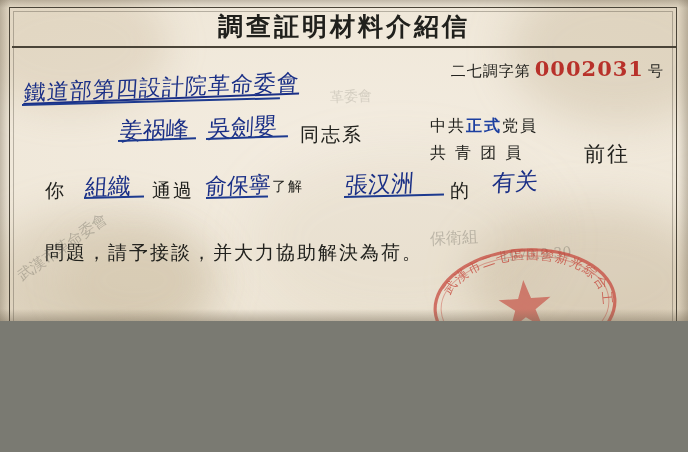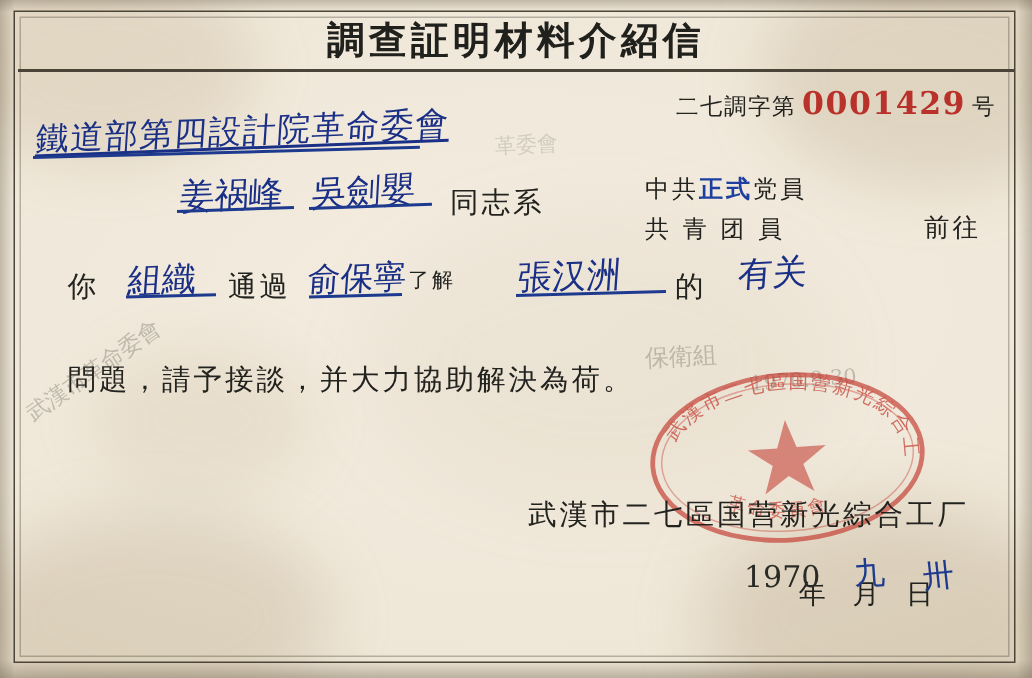--- a/index.html
+++ b/index.html
@@ -10,21 +10,21 @@
   body {
     width: 688px;
     height: 452px;
     overflow: hidden;
     font-family: "DejaVu Sans", sans-serif;
   }
 
   #doc {
     position: relative;
     width: 688px;
-    height: 452px;
+    height: 321px;
     background:
       radial-gradient(ellipse 120% 90% at 50% 45%, #f3ece0 0%, #efe7d8 55%, #e6dcc9 85%, #ded2bc 100%);
     overflow: hidden;
   }
 
   
   .stain {
     position: absolute;
     border-radius: 50%;
     pointer-events: none;
@@ -94,21 +94,21 @@
   .printed {
     position: absolute;
     font-family: "DejaVu Serif", serif;
     color: #22221e;
     letter-spacing: 2px;
     white-space: nowrap;
   }
 
   .p-zi       { left: 78px;  top: 122px; font-size: 19px; }
   .p-tongzhi  { left: 300px; top: 122px; font-size: 19px; }
-  .p-qianwang { left: 584px; top: 140px; font-size: 17px; margin-left: 32px; }
+  .p-qianwang { left: 584px; top: 140px; font-size: 21px; }
   .p-nz       { left: 45px;  top: 178px; font-size: 19px; }
   .p-tongguo  { left: 152px; top: 178px; font-size: 19px; }
   .p-liaojie  { left: 272px; top: 178px; font-size: 14px; }
   .p-de       { left: 450px; top: 178px; font-size: 19px; }
   .p-line4    { left: 45px;  top: 222px; font-size: 19px; margin-top: 18px; }
 
   .party1 { position: absolute; left: 430px; top: 116px; font-family: Liberation Sans, sans-serif; font-size: 16px; letter-spacing: 2px; color: #22221e; }
   .party2 { position: absolute; left: 430px; top: 143px; font-family: "DejaVu Serif", serif; font-size: 16px; letter-spacing: 2px; color: #22221e; }
   .party-zhengshi { color: #1c3fa0; font-weight: bold; }
 
@@ -225,21 +225,21 @@
   <div class="stain s5"></div>
   <div class="stain s6"></div>
 
   <div class="frame"></div>
 
   <div class="title">調查証明材料介紹信</div>
   <div class="title-rule"></div>
 
   <div class="serial-row">
     <span>二七調字第</span>
-    <span class="serial-num">0001429</span>
+    <span class="serial-num">0002031</span>
     <span>号</span>
   </div>
 
   <div class="ghost g4">革委會</div>
 
   <div class="hand h-recipient">鐵道部第四設計院革命委會</div>
 
   <div class="hand h-name1">姜祸峰</div>
   <div class="h-strike st2"></div>
   <div class="hand h-name2">吳劍嬰</div>

